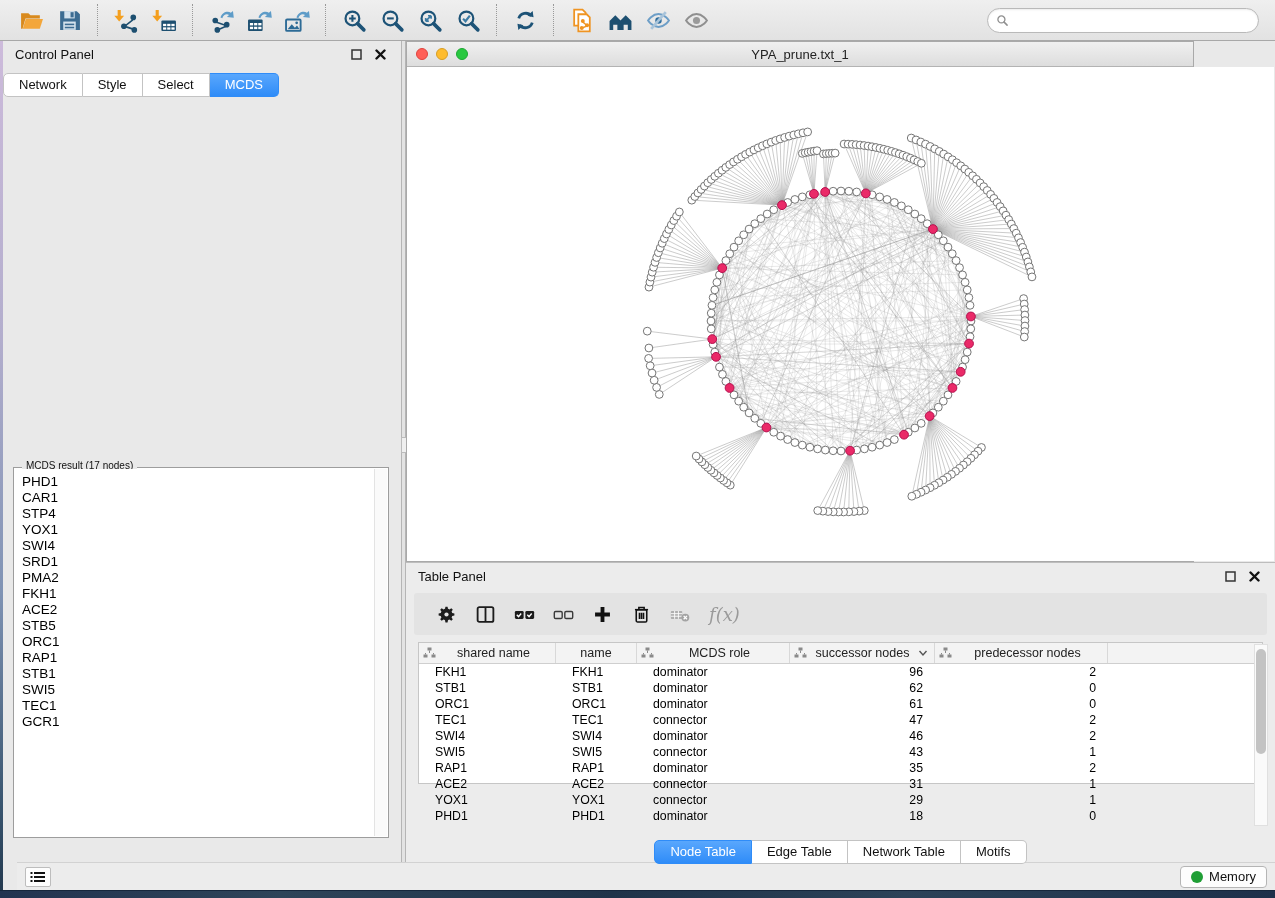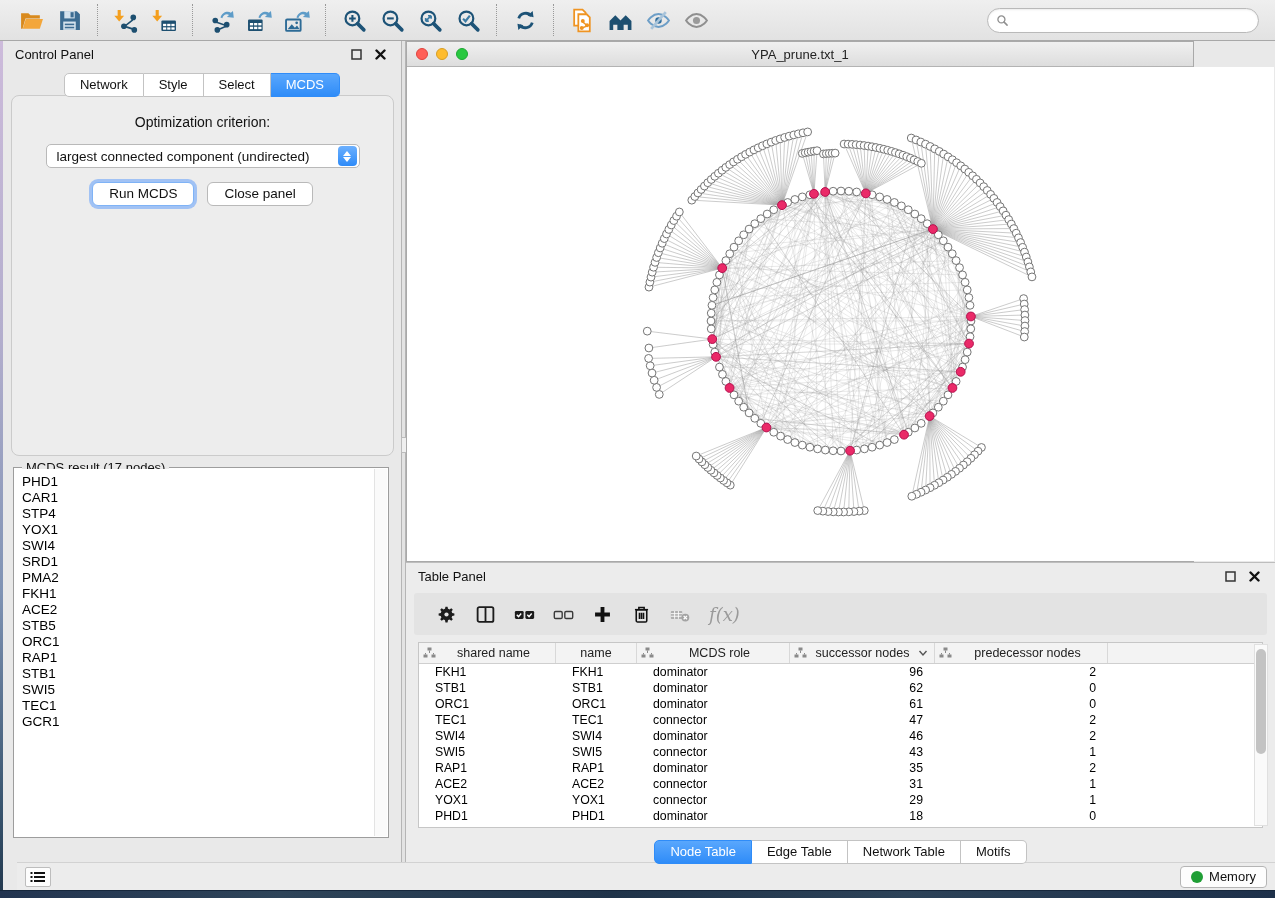--- a/index.html
+++ b/index.html
@@ -25,21 +25,21 @@
     background:linear-gradient(#cdbbdb,#b3aecd 35%,#7f93b4 65%,#39556f 90%,#23394f); }
   #bottom-strip { position:absolute; left:0; bottom:0; width:1275px; height:8px;
     background:linear-gradient(90deg,#223450,#2e4459 22%,#1f3349 48%,#2c4258 71%,#1d304a);
     border-top:1px solid #16273c; }
 
   
   #control-panel { position:absolute; left:3px; top:41px; width:398px; height:821px; background:#e9e9e9; }
   .panel-header { height:26px; display:flex; align-items:center; padding:0 12px; font-size:13px; color:#111; }
   .panel-header .ph-title { flex:1; }
   .ph-ico { width:18px; height:16px; display:flex; align-items:center; justify-content:center; margin-left:6px; }
-  .seg-row { display:flex; justify-content:center; margin-top:6px; position:relative; z-index:2; }
+  .seg-row { display:flex; margin-top:6px; position:relative; z-index:2; }
   .seg { background:#fff; border:1px solid #c3c3c3; border-left-width:0; padding:3px 15px 4px 15px;
     font-size:13px; color:#111; cursor:default; }
   .seg:first-child { border-left-width:1px; border-radius:5px 0 0 5px; }
   .seg:last-child { border-radius:0 5px 5px 0; }
   .seg.active { background:linear-gradient(#59a7fd,#2f8cf8); border-color:#2f8cf8; color:#fff; }
   #cp-box { position:absolute; left:8px; right:7px; top:54px; height:361px; background:#ededed;
     border:1px solid #cbcbcb; border-radius:8px; }
   #opt-label { text-align:center; margin-top:18px; font-size:14px; color:#111; }
   #criterion-select { margin:14px auto 0 auto; width:314px; height:24px; background:#fff;
     border:1px solid #b9b9b9; border-radius:5px; display:flex; align-items:center; position:relative; }
@@ -49,21 +49,21 @@
     align-items:center; justify-content:center; gap:1px; }
   .sel-stepper .tri-up { width:0; height:0; border-left:4px solid transparent; border-right:4px solid transparent; border-bottom:5px solid #fff; }
   .sel-stepper .tri-dn { width:0; height:0; border-left:4px solid transparent; border-right:4px solid transparent; border-top:5px solid #fff; }
   #cp-buttons { display:flex; justify-content:center; gap:13px; margin-top:14px; }
   .btn { background:#fff; border:1px solid #b9b9b9; border-radius:6px; font-size:13.5px;
     padding:3px 16px 4px 16px; color:#111; }
   .btn.focused { border-color:#7fb3f6; box-shadow:0 0 0 3px rgba(98,158,250,.55); }
   #mcds-fieldset { position:absolute; left:10px; top:426px; width:376px; height:371px;
     border:1px solid #9d9d9d; background:#fff; }
   #mcds-legend { position:absolute; top:-8px; left:8px; background:#e9e9e9; padding:0 4px;
-    font-size:13px; color:#111; }
+    font-size:10px; color:#111; }
   #mcds-list { position:absolute; inset:1px 14px 1px 1px; background:#fff; overflow:hidden; padding-top:5px; }
   .mcds-item { font-size:13.5px; line-height:16px; padding-left:7px; color:#000; }
   #mcds-scroll { position:absolute; top:1px; bottom:1px; right:1px; width:13px; background:#fafafa; border-left:1px solid #e3e3e3; }
 
   
   #v-split { position:absolute; left:401px; top:41px; width:5px; height:821px; background:#e3e3e3;
     border-left:1px solid #b5b5b5; border-right:1px solid #b5b5b5; }
   #v-split .grip { position:absolute; left:-1px; top:396px; width:6px; height:16px; background:#efefef; border:1px solid #bbb; }
 
   
@@ -80,21 +80,21 @@
   #net-canvas { position:relative; width:867px; height:494px; background:#fff; overflow:hidden; }
 
   
   #table-panel { position:absolute; left:406px; top:562px; width:869px; height:300px; background:#ececec;
     border-top:1px solid #bdbdbd; }
   #tp-toolbar { position:absolute; left:8px; right:8px; top:30px; height:42px; background:#e3e3e3;
     border-radius:3px; display:flex; align-items:center; gap:15px; padding-left:20px; }
   .tp-ico { width:24px; height:24px; display:flex; align-items:center; justify-content:center; }
   .tp-ico svg { width:21px; height:21px; }
   .fx-label { font-family:"DejaVu Serif", serif; font-style:italic; font-size:18px; color:#9a9a9a; margin-left:2px; }
-  #tp-table { position:absolute; left:12px; top:79px; width:845px; height:186px; background:#fff;
+  #tp-table { position:absolute; left:12px; top:79px; width:845px; height:142px; background:#fff;
     border:1px solid #c6c6c6; }
   #tp-thead { display:flex; height:21px; background:#f3f3f3; border-bottom:1px solid #cfcfcf; }
   .th { display:flex; align-items:center; font-size:12.5px; color:#222; border-right:1px solid #d8d8d8; padding:0 4px; }
   .th .th-label { flex:1; text-align:center; }
   .th svg.tree { width:13px; height:12px; flex:0 0 auto; }
   .th svg.chev { width:10px; height:8px; flex:0 0 auto; margin-right:2px; }
   .c0{width:137px;} .c1{width:81px;} .c2{width:153px;} .c3{width:145px;} .c4{width:173px;}
   .tr { display:flex; height:16px; }
   .td { font-size:12.3px; color:#000; line-height:16px; white-space:nowrap; }
   .td.c0,.td.c1,.td.c2 { padding-left:16px; }
@@ -293,34 +293,20 @@
             <path d="M1.5 1.5l8 8M9.5 1.5l-8 8" stroke="#111" stroke-width="2.4" stroke-linecap="round"></path>
           </svg>
       </span>
     </div>
     <div class="seg-row" id="cp-tabs">
         <div class="seg">Network</div>
         <div class="seg">Style</div>
         <div class="seg">Select</div>
         <div class="seg active">MCDS</div>
       </div>
-    <div id="cp-box">
-      <div id="opt-label">Optimization criterion:</div>
-      <div id="criterion-select">
-        <span class="sel-text">largest connected component (undirected)</span>
-        <span class="sel-stepper">
-            <span class="tri-up"></span>
-            <span class="tri-dn"></span>
-          </span>
-      </div>
-      <div id="cp-buttons">
-        <button class="btn focused">Run MCDS</button>
-        <button class="btn">Close panel</button>
-      </div>
-    </div>
     <div id="mcds-fieldset">
       <span id="mcds-legend">MCDS result (17 nodes)</span>
       <div id="mcds-list">
           <div class="mcds-item">PHD1</div>
           <div class="mcds-item">CAR1</div>
           <div class="mcds-item">STP4</div>
           <div class="mcds-item">YOX1</div>
           <div class="mcds-item">SWI4</div>
           <div class="mcds-item">SRD1</div>
           <div class="mcds-item">PMA2</div>

